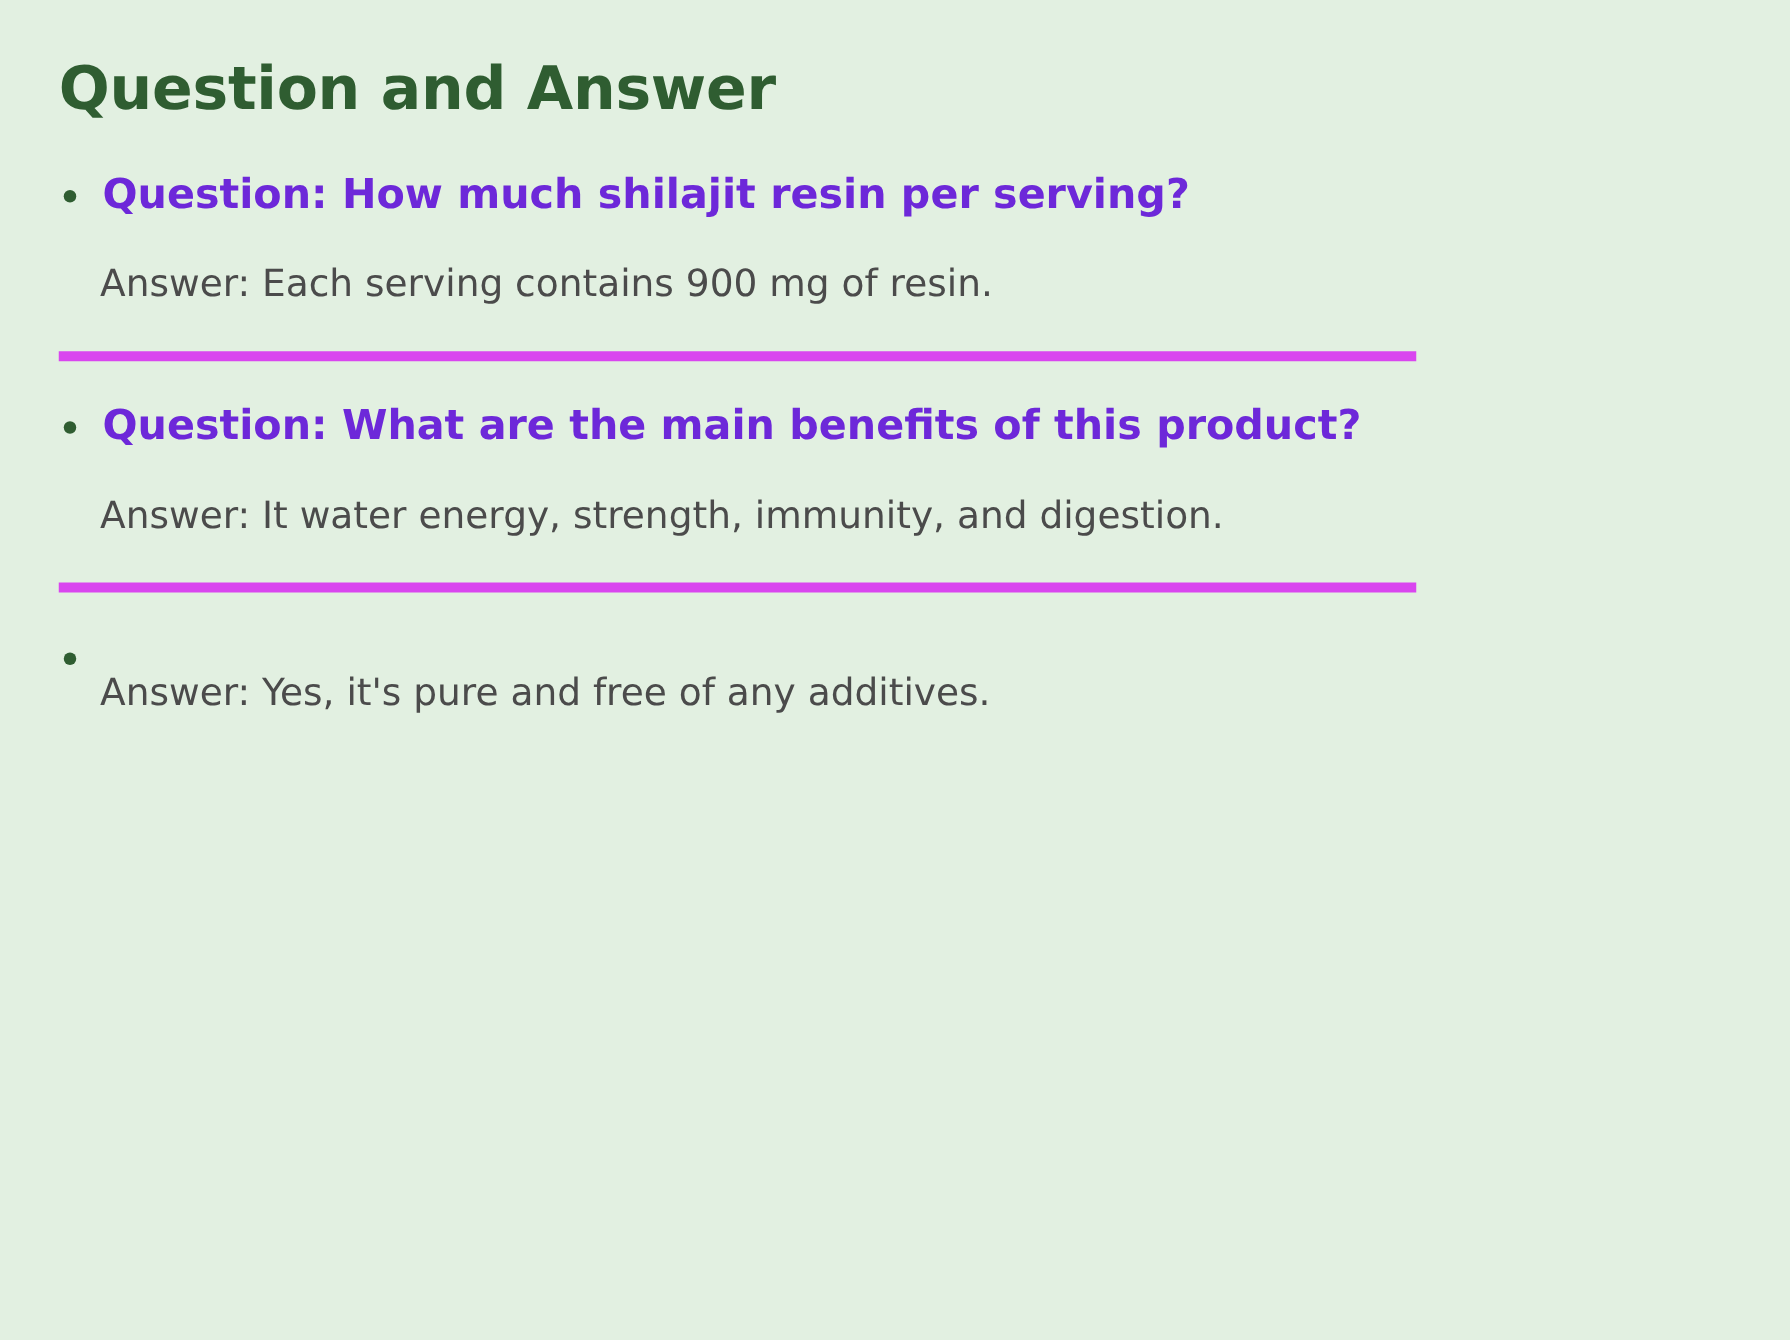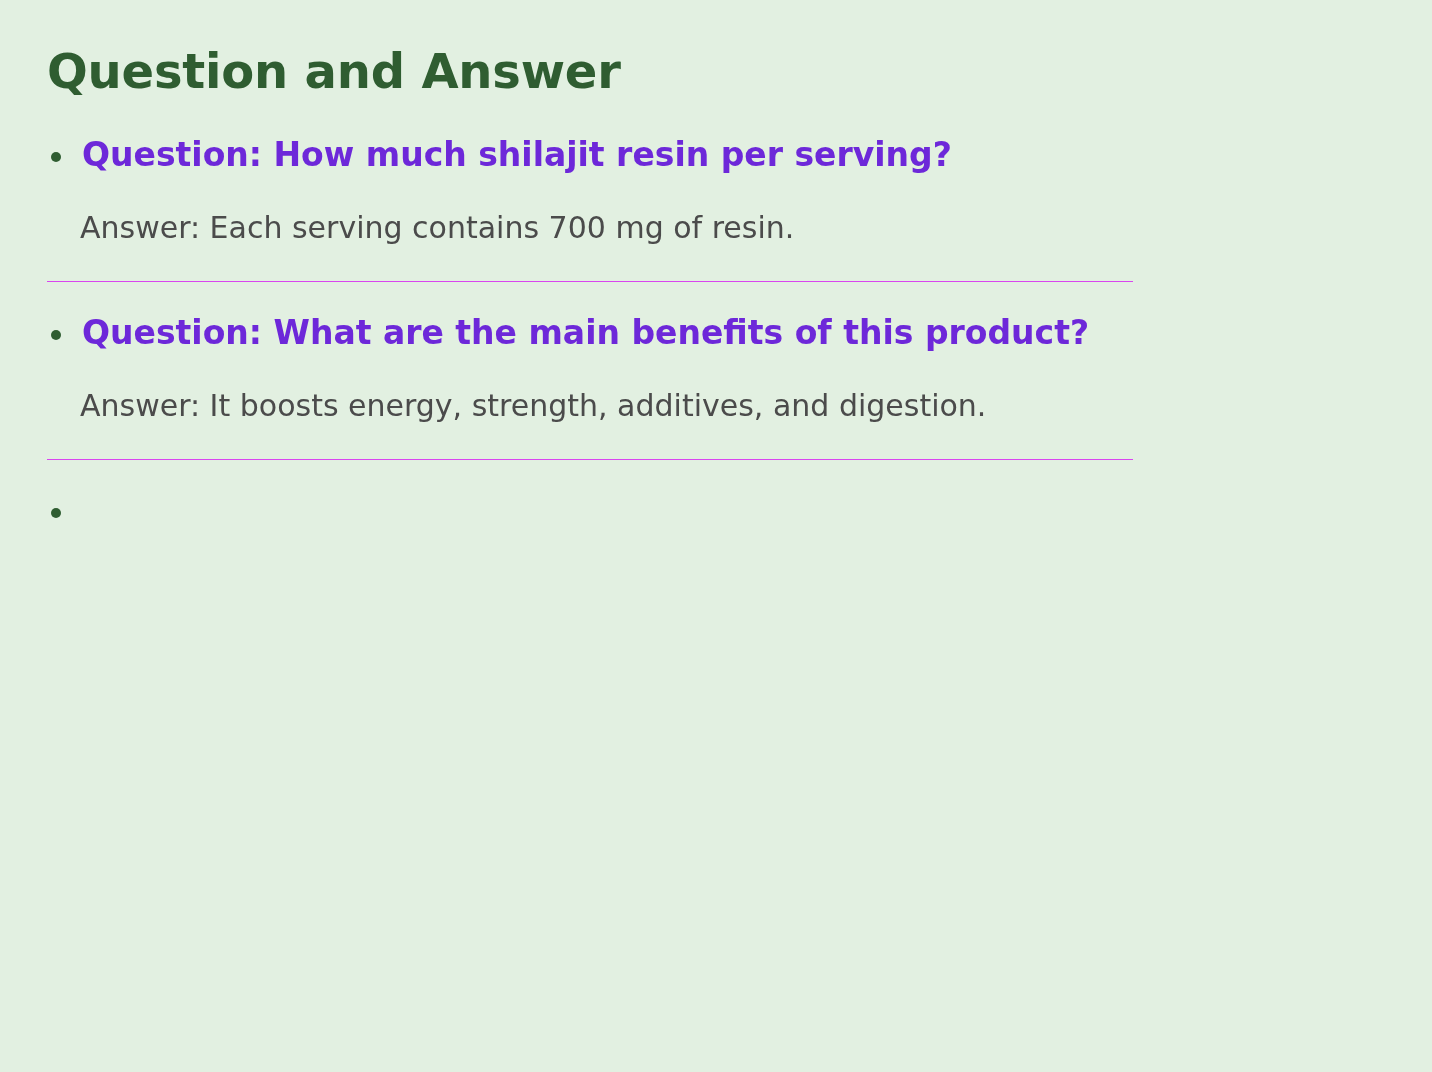--- a/index.html
+++ b/index.html
@@ -35,21 +35,21 @@
     list-style: none;
     margin: 0;
     padding: 0;
   }
   .qa-item {
     position: relative;
     padding: 0;
     margin: 0;
   }
   .qa-item + .qa-item {
-    border-top: 1px solid #d946ef;
+    border-top: 8px solid #d946ef;
   }
   .qa-question {
     position: relative;
     margin: 0;
     padding: 30px 0 0 35px;
     font-size: 33px;
     line-height: 1.3;
     font-weight: 700;
     color: #6d28d9;
   }
@@ -84,32 +84,33 @@
 
   <h1 class="page-title">Question and Answer</h1>
 
   <ul class="qa-list">
 
     <li class="qa-item">
       <div class="qa-question">
         <span class="qa-bullet"></span>
         <span>Question: How much shilajit resin per serving?</span>
       </div>
-      <div class="qa-answer">Answer: Each serving contains 700 mg of resin.</div>
+      <div class="qa-answer">Answer: Each serving contains 900 mg of resin.</div>
     </li>
 
     <li class="qa-item">
       <div class="qa-question">
         <span class="qa-bullet"></span>
         <span>Question: What are the main benefits of this product?</span>
       </div>
-      <div class="qa-answer">Answer: It boosts energy, strength, additives, and digestion.</div>
+      <div class="qa-answer">Answer: It water energy, strength, immunity, and digestion.</div>
     </li>
 
     <li class="qa-item">
       <div class="qa-question">
         <span class="qa-bullet"></span>
       </div>
+      <div class="qa-answer">Answer: Yes, it's pure and free of any additives.</div>
     </li>
 
 
   </ul>
 </div>
 
 </body></html>

